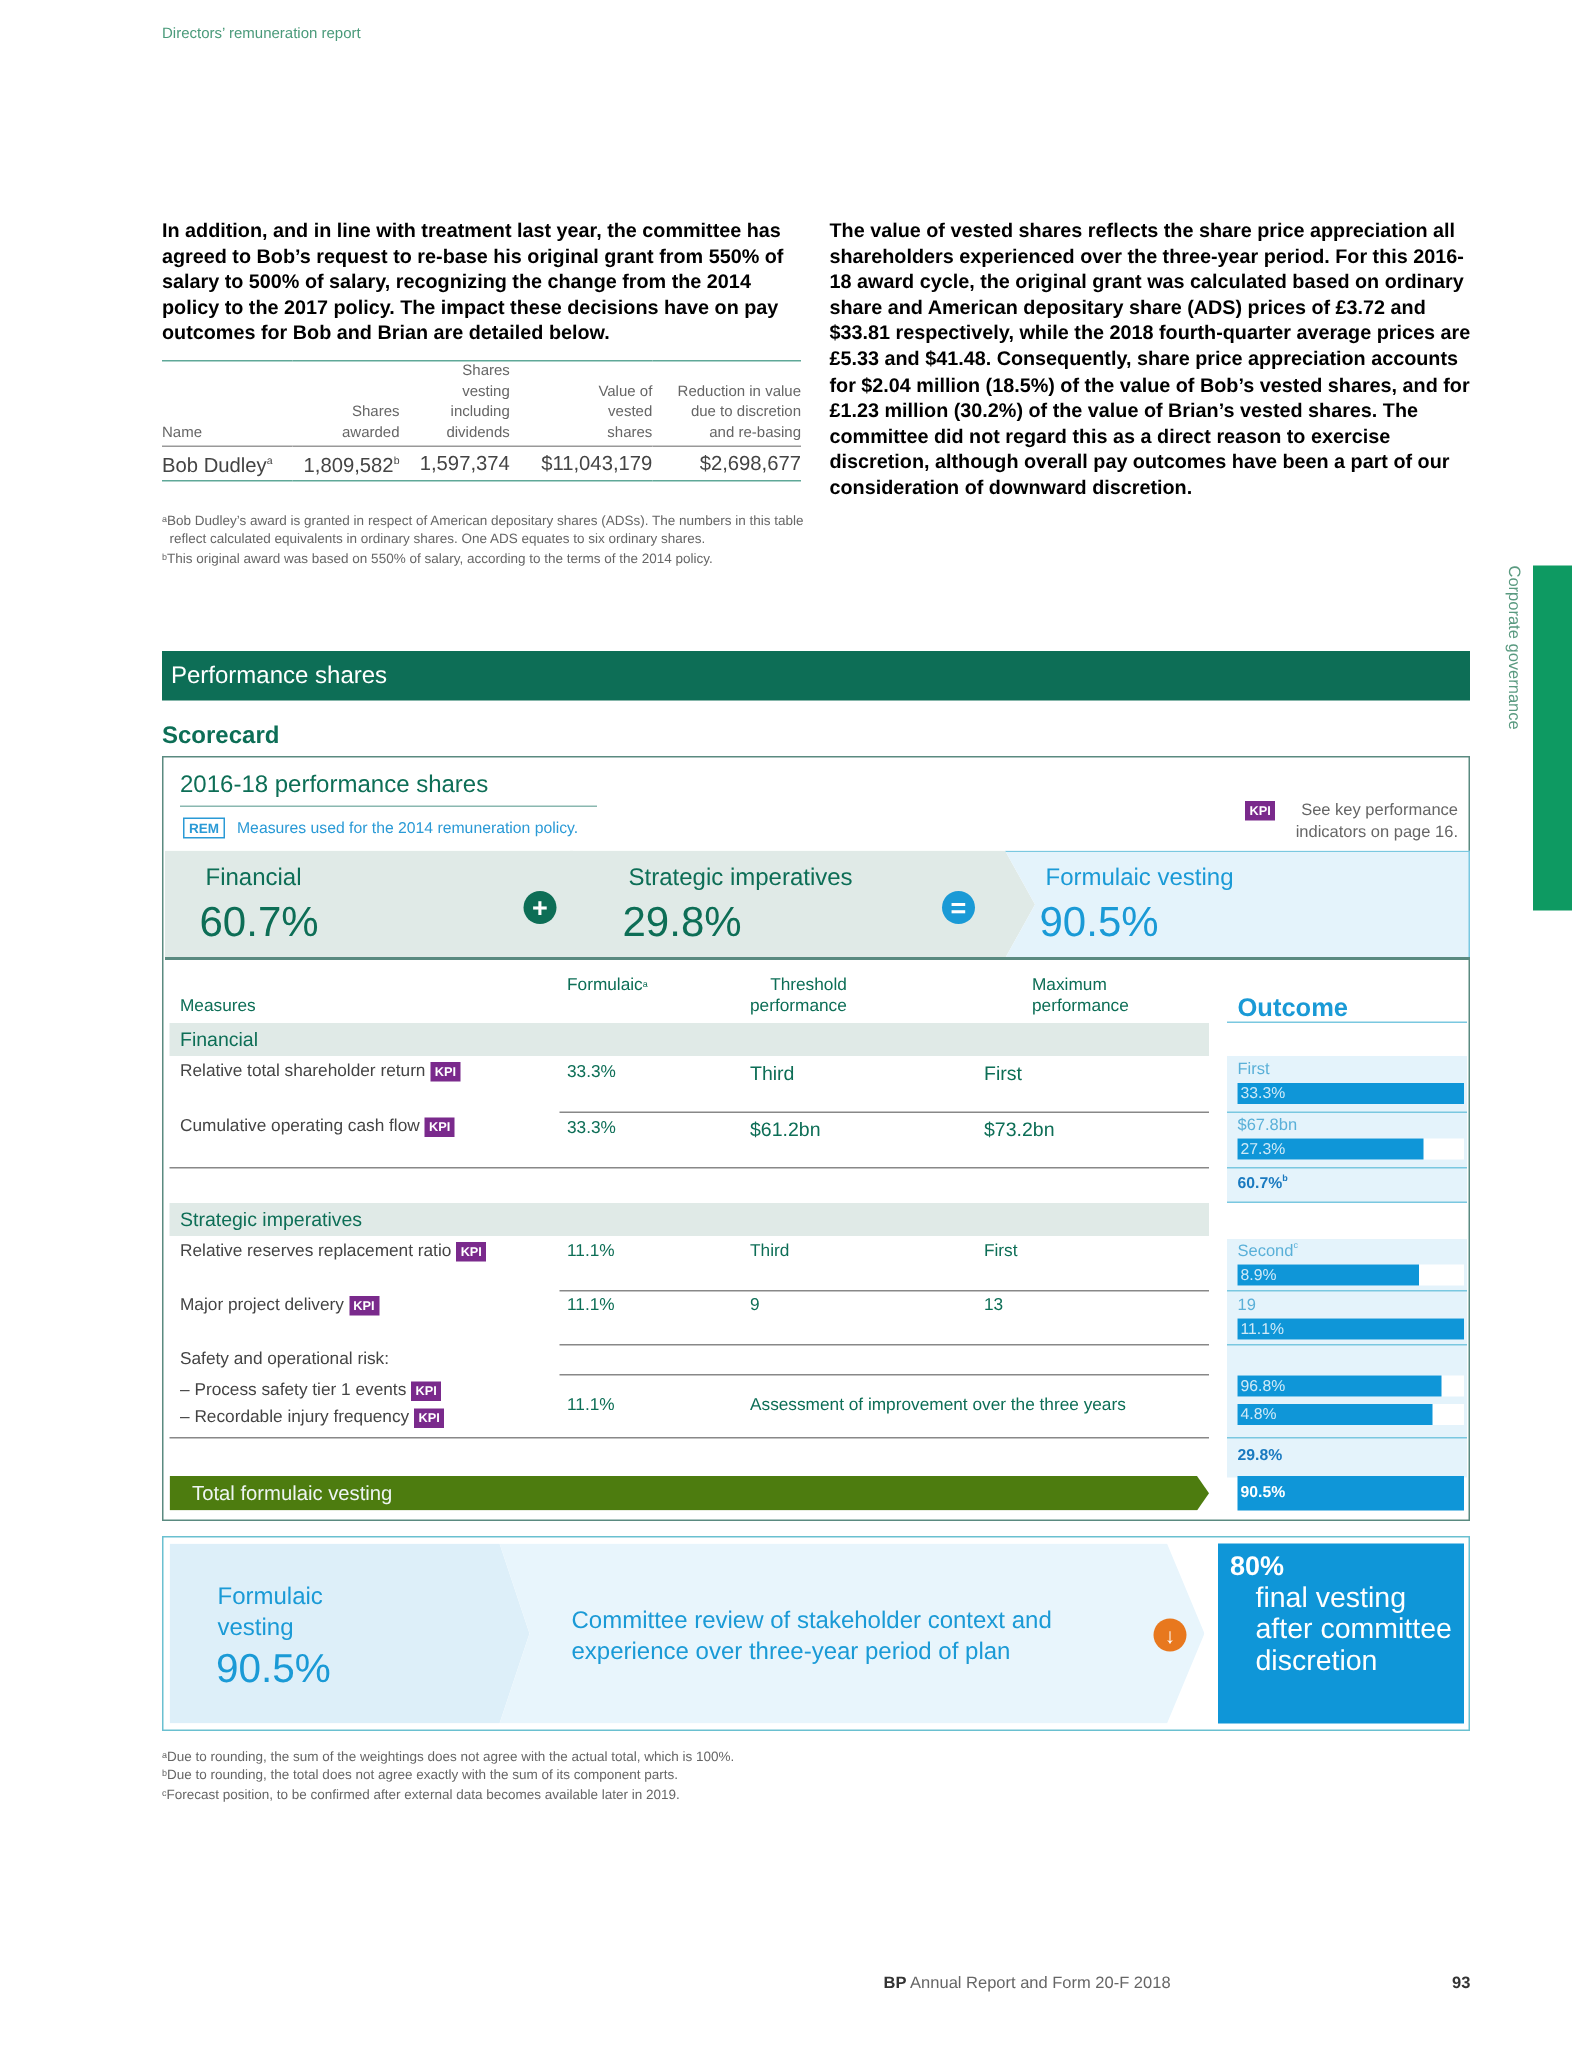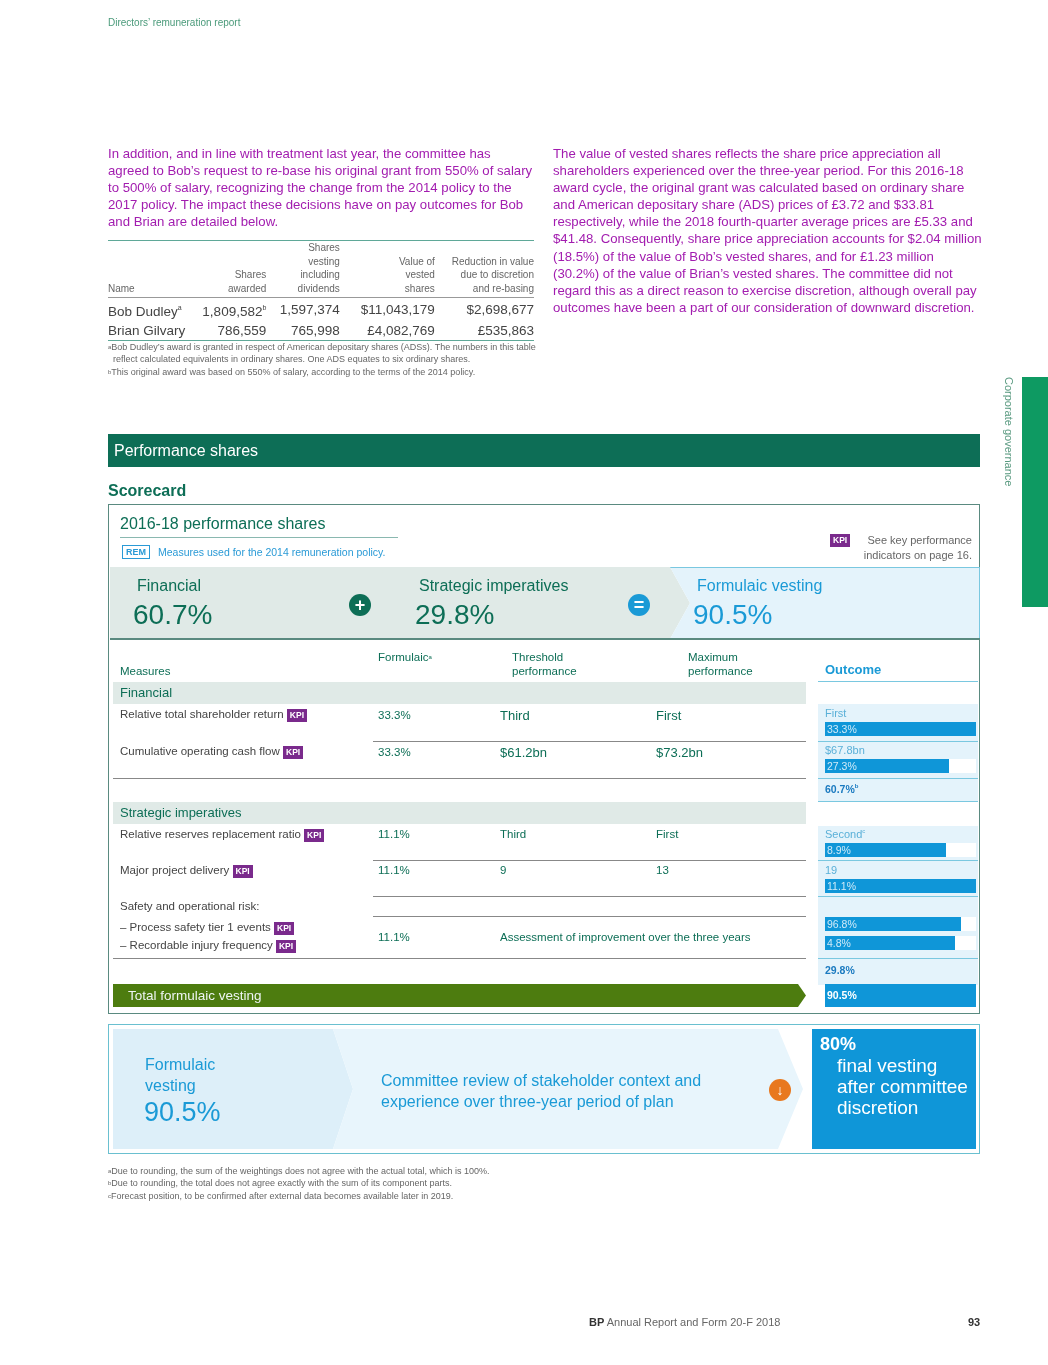--- a/index.html
+++ b/index.html
@@ -1,19 +1,19 @@
 <!DOCTYPE html>
 <html><head>
 <meta charset="utf-8">
 <style>
   * { box-sizing: border-box; margin: 0; padding: 0; }
   body { width: 1048px; height: 1365px; background: #fff; position: relative; font-family: "Liberation Sans", sans-serif; color: #4a4a4a; overflow: hidden; }
   .abs { position: absolute; }
   .header-title { left: 108px; top: 17px; font-size: 10px; color: #4a9a7a; }
-  .para { font-size: 13.2px; line-height: 17.1px; color: #a21caf; }
+  .para { font-size: 13.2px; line-height: 17.1px; color: #000000; font-weight: bold; }
   .para-left { left: 108px; top: 145px; width: 425px; }
   .para-right { left: 553px; top: 145px; width: 430px; }
 
   
   .shares-table { left: 108px; top: 240px; width: 426px; border-collapse: collapse; }
   .shares-table th { font-weight: normal; font-size: 10px; color: #666; text-align: right; vertical-align: bottom; line-height: 13.5px; padding: 0 0 2px 0; }
   .shares-table th.name { text-align: left; }
   .shares-table thead tr { border-top: 1.5px solid #5fa898; border-bottom: 1px solid #999; }
   .shares-table td { font-size: 13.5px; color: #444; text-align: right; padding: 1px 0; line-height: 17px; }
   .shares-table td.name { text-align: left; }
@@ -44,21 +44,21 @@
   .sum-fin-shape { position: absolute; left: 0; top: 0; width: 292px; height: 72px; background: #e0eae7; clip-path: polygon(0 0, 272px 0, 292px 36px, 272px 72px, 0 72px); }
   .sum-form { position: absolute; left: 560px; top: 0; width: 310px; height: 72px; background: #e4f3fb; border-top: 1px solid #7ac8e0; border-right: 1px solid #7ac8e0; clip-path: polygon(0 0, 310px 0, 310px 72px, 0 72px, 20px 36px); }
   .sum-bottom-line { position: absolute; left: 0; top: 71px; width: 870px; height: 1.5px; background: #5a8a80; }
   .sum-label { position: absolute; font-size: 16px; }
   .sum-value { position: absolute; font-size: 28px; }
   .green-t { color: #0d6e56; }
   .blue-t { color: #1a9ad6; }
   .op-circle { position: absolute; width: 22px; height: 22px; border-radius: 50%; color: #fff; font-size: 18px; font-weight: bold; text-align: center; line-height: 22px; }
 
   .col-head { position: absolute; font-size: 11.5px; color: #0d6e56; line-height: 14px; }
-  .outcome-head { left: 825px; top: 662px; font-size: 13px; font-weight: bold; color: #1a9ad6; }
+  .outcome-head { left: 825px; top: 662px; font-size: 17px; font-weight: bold; color: #1a9ad6; }
   .outcome-head-line { left: 818px; top: 681px; width: 160px; height: 1px; background: #7ac8e0; }
   .group-bar { position: absolute; left: 113px; width: 693px; height: 22px; background: #e0eae7; }
   .group-bar span { position: absolute; left: 7px; top: 3px; font-size: 13px; color: #0d6e56; }
   .row-text { position: absolute; font-size: 11.5px; color: #444; }
   .row-val { position: absolute; font-size: 11.5px; color: #0d6e56; }
   .row-val-lg { position: absolute; font-size: 13px; color: #0d6e56; }
   .hline { position: absolute; height: 1px; background: #888; }
   .outcome-col { position: absolute; left: 818px; width: 160px; background: #e4f3fb; }
   .oc-label { position: absolute; left: 825px; font-size: 11px; color: #5ab0d8; }
   .oc-bar-bg { position: absolute; left: 825px; width: 151px; height: 14px; background: #fff; }
@@ -103,27 +103,20 @@
     </tr>
   </thead>
   <tbody>
     <tr>
       <td class="name"><span>Bob Dudley</span><sup>a</sup></td>
       <td><span>1,809,582</span><sup>b</sup></td>
       <td>1,597,374</td>
       <td>$11,043,179</td>
       <td>$2,698,677</td>
     </tr>
-    <tr>
-      <td class="name">Brian Gilvary</td>
-      <td>786,559</td>
-      <td>765,998</td>
-      <td>£4,082,769</td>
-      <td>£535,863</td>
-    </tr>
   </tbody>
 </table>
 
 <div class="abs footnotes-top">
   <p><sup class="s">a</sup><span>Bob Dudley’s award is granted in respect of American depositary shares (ADSs). The numbers in this table reflect calculated equivalents in ordinary shares. One ADS equates to six ordinary shares.</span></p>
   <p><sup class="s">b</sup><span>This original award was based on 550% of salary, according to the terms of the 2014 policy.</span></p>
 </div>
 
 <div class="abs side-label">Corporate governance</div>
 <div class="abs side-bar"></div>
@@ -151,21 +144,21 @@
   <div class="op-circle" style="left:239px; top:27px; background:#0d6e56;">+</div>
   <div class="sum-label green-t" style="left:309px; top:10px;">Strategic imperatives</div>
   <div class="sum-value green-t" style="left:305px; top:32px;">29.8%</div>
   <div class="op-circle" style="left:518px; top:27px; background:#1a9ad6;">=</div>
   <div class="sum-label blue-t" style="left:587px; top:10px;">Formulaic vesting</div>
   <div class="sum-value blue-t" style="left:583px; top:32px;">90.5%</div>
 </div>
 
 <div class="col-head" style="left:120px; top:664px;">Measures</div>
 <div class="col-head" style="left:378px; top:650px;"><span>Formulaic</span><sup class="s">a</sup></div>
-<div class="col-head" style="left:512px; top:650px;"><span>Threshold</span><br><span>performance</span></div>
+<div class="col-head" style="left:500px; top:650px;text-align:right;"><span>Threshold</span><br><span>performance</span></div>
 <div class="col-head" style="left:656px; top:650px;margin-left:32px;"><span>Maximum</span><br><span>performance</span></div>
 <div class="abs outcome-head">Outcome</div>
 <div class="abs outcome-head-line"></div>
 
 <div class="outcome-col" style="top:704px; height:98px;"></div>
 <div class="outcome-col" style="top:826px; height:159px;"></div>
 
 <div class="group-bar" style="top:682px;">
     <span>Financial</span>
   </div>

